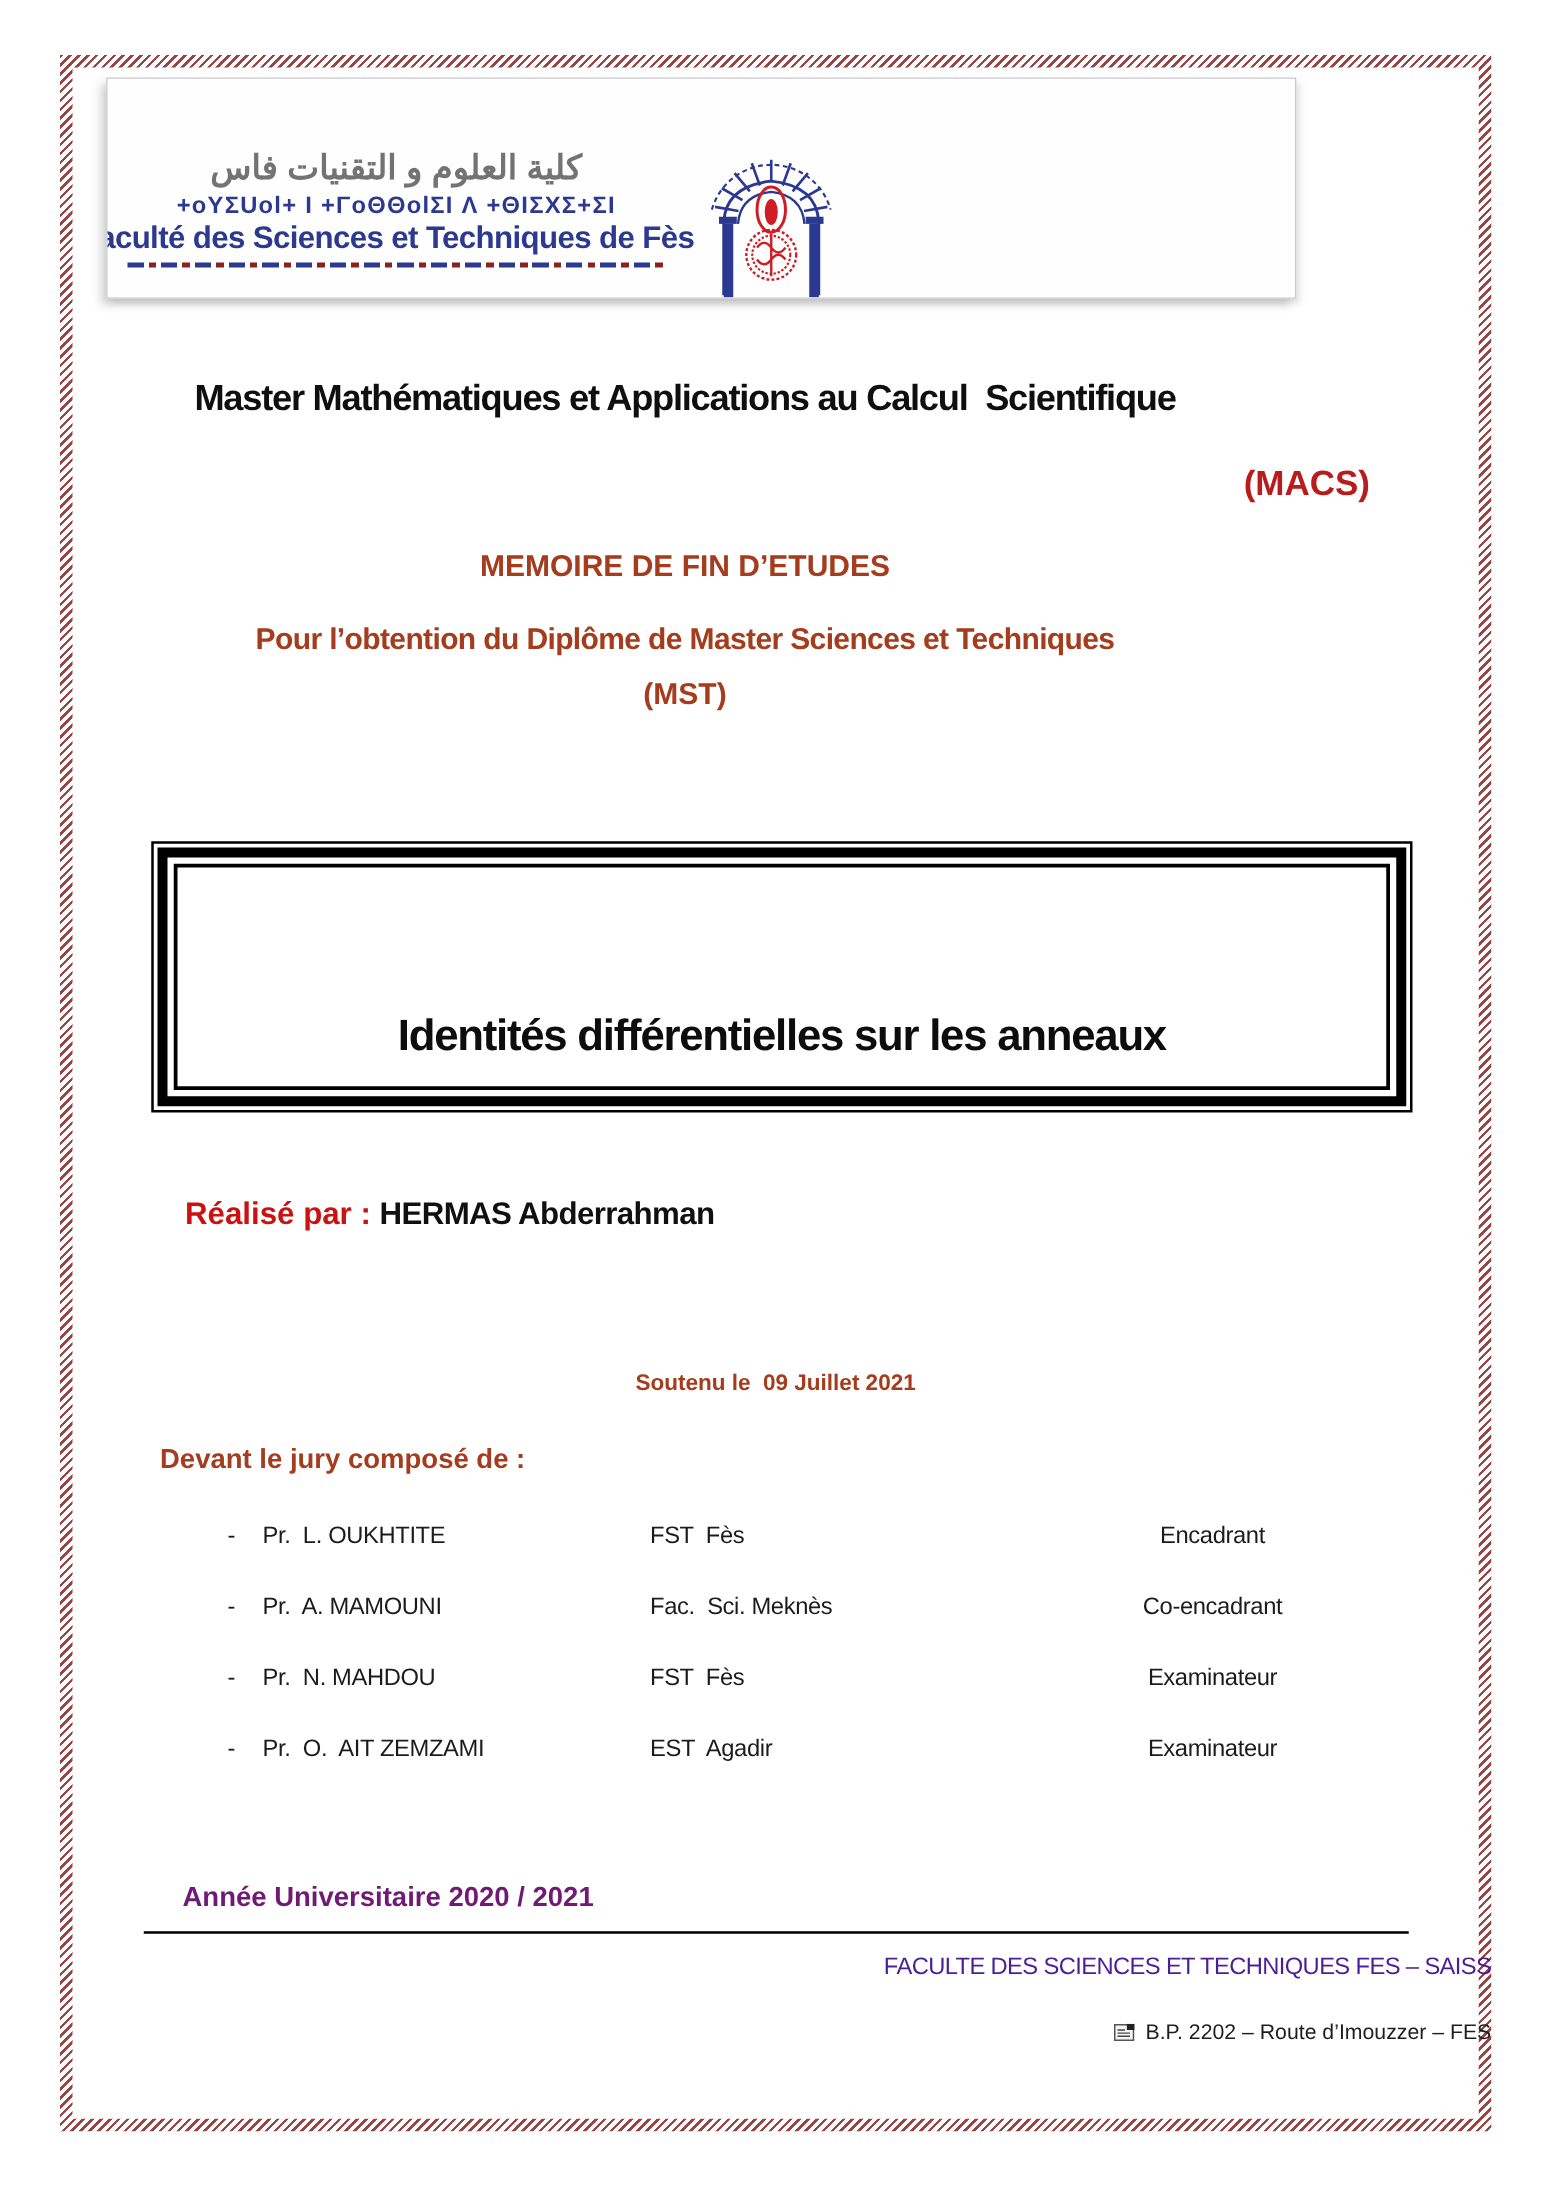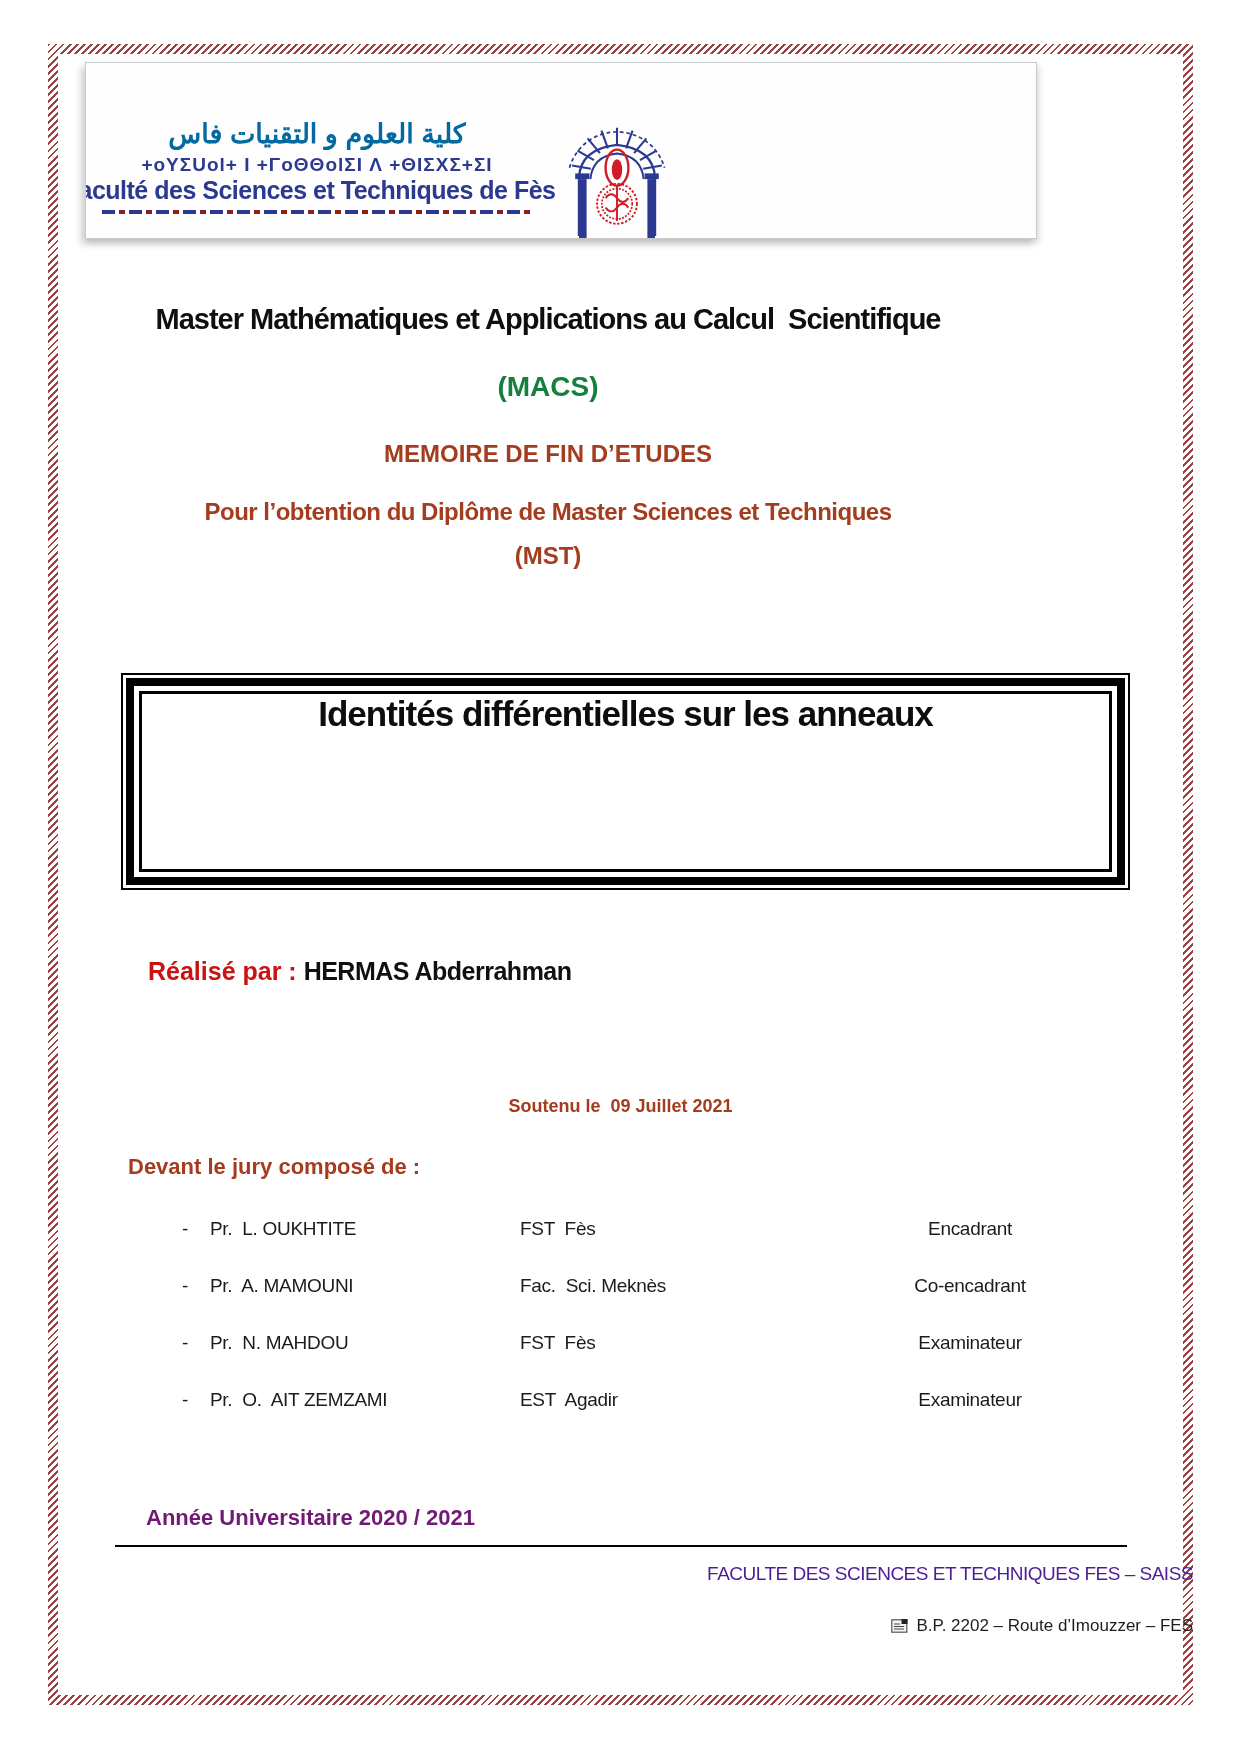--- a/index.html
+++ b/index.html
@@ -13,43 +13,43 @@
   .frame-inner{position:absolute;left:10px;top:10px;right:10px;bottom:10px;background:#ffffff;}
 
   
   .header{position:absolute;left:85px;top:62px;width:950px;height:175px;background:#fefefe;
     border:1px solid #c9c9c9;display:flex;overflow:hidden;
     box-shadow:-4px 5px 7px rgba(120,120,120,.35),3px 4px 5px rgba(150,150,150,.25);}
   .h-col{display:flex;flex-direction:column;justify-content:flex-end;align-items:center;}
   .h-left{width:462px;padding-bottom:24px;}
   .h-center{width:138px;position:relative;}
   .h-right{flex:1;padding-bottom:8px;}
-  .ar-left{font-size:27px;font-weight:bold;color:#0369a1;line-height:1.25;}
+  .ar-left{font-size:27px;font-weight:bold;color:#737373;line-height:1.25;}
   .tif-left{font-size:19px;font-weight:bold;color:#2b3990;letter-spacing:1px;margin-top:2px;white-space:nowrap;}
   .lat-left{font-size:25px;font-weight:bold;color:#2b3990;letter-spacing:-.5px;white-space:nowrap;}
   .dashline{margin-top:5px;width:430px;height:4px;
     background:repeating-linear-gradient(90deg,#2b3990 0 13px,transparent 13px 17px,#8b2020 17px 23px,transparent 23px 27px);}
   .ar-right{font-size:25px;font-weight:bold;color:#26262c;line-height:1.3;}
   .tif-right{font-size:17px;font-weight:bold;color:#3c3c44;letter-spacing:1px;margin-top:3px;white-space:nowrap;}
   .lat-right{font-size:23px;font-weight:bold;color:#35353d;letter-spacing:-.3px;white-space:nowrap;}
   .logo-svg{position:absolute;bottom:0;left:10px;}
 
   
   .hwrap{position:absolute;left:0;width:1096px;text-align:center;white-space:pre;}
   .h-master{top:303px;font-size:29px;font-weight:bold;letter-spacing:-1px;color:#0f0f0f;}
-  .h-macs{top:371px;font-size:28px;font-weight:bold;color:#15803d;}
+  .h-macs{top:371px;font-size:28px;font-weight:bold;color:#b91c1c;text-align:right;}
   .h-memoire{top:440px;font-size:24px;font-weight:bold;color:#a43c1d;}
   .h-obtention{top:498px;font-size:24px;font-weight:bold;color:#a43c1d;letter-spacing:-.5px;}
   .h-mst{top:542px;font-size:24px;font-weight:bold;color:#a43c1d;}
 
   
   .tbox{position:absolute;left:121px;top:673px;width:1009px;height:217px;box-sizing:border-box;
     border:2px solid #000;padding:3px;background:#fff;}
   .tbox-mid{border:8px solid #000;height:100%;box-sizing:border-box;padding:5px;}
-  .tbox-in{border:3px solid #000;height:100%;box-sizing:border-box;display:flex;align-items:flex-start;justify-content:center;padding-bottom:54px;}
+  .tbox-in{border:3px solid #000;height:100%;box-sizing:border-box;display:flex;align-items:flex-end;justify-content:center;padding-bottom:20px;}
   .thesis-title{font-size:35px;font-weight:bold;letter-spacing:-1px;color:#0d0d0d;}
 
   
   .author{position:absolute;left:148px;top:957px;font-size:25px;font-weight:bold;white-space:pre;}
   .author .lbl{color:#cc1111;}
   .author .nm{color:#101010;letter-spacing:-.5px;text-align:center;}
 
   .soutenu{position:absolute;left:48px;width:1145px;top:1096px;text-align:center;
     font-size:18px;font-weight:bold;color:#a43c1d;white-space:pre;}
   .jury-head{position:absolute;left:128px;top:1154px;font-size:22px;font-weight:bold;color:#a43c1d;}

